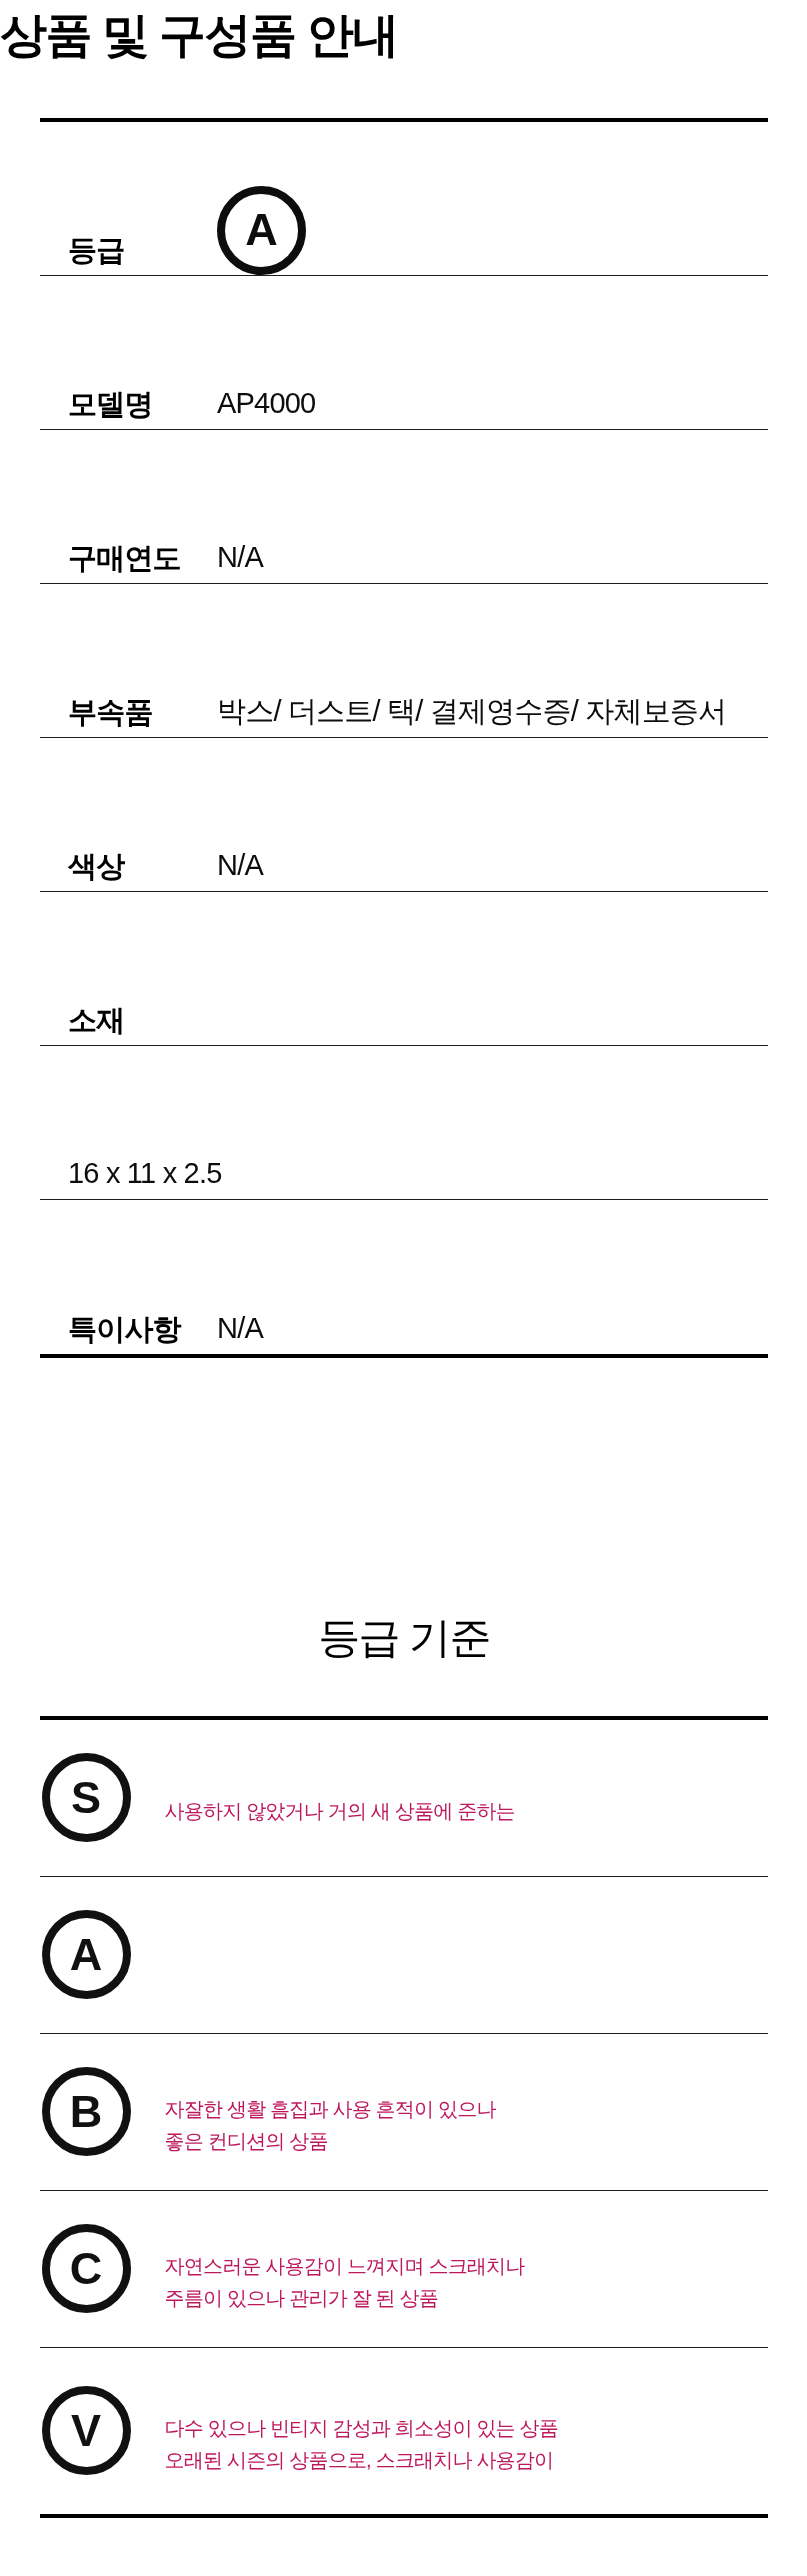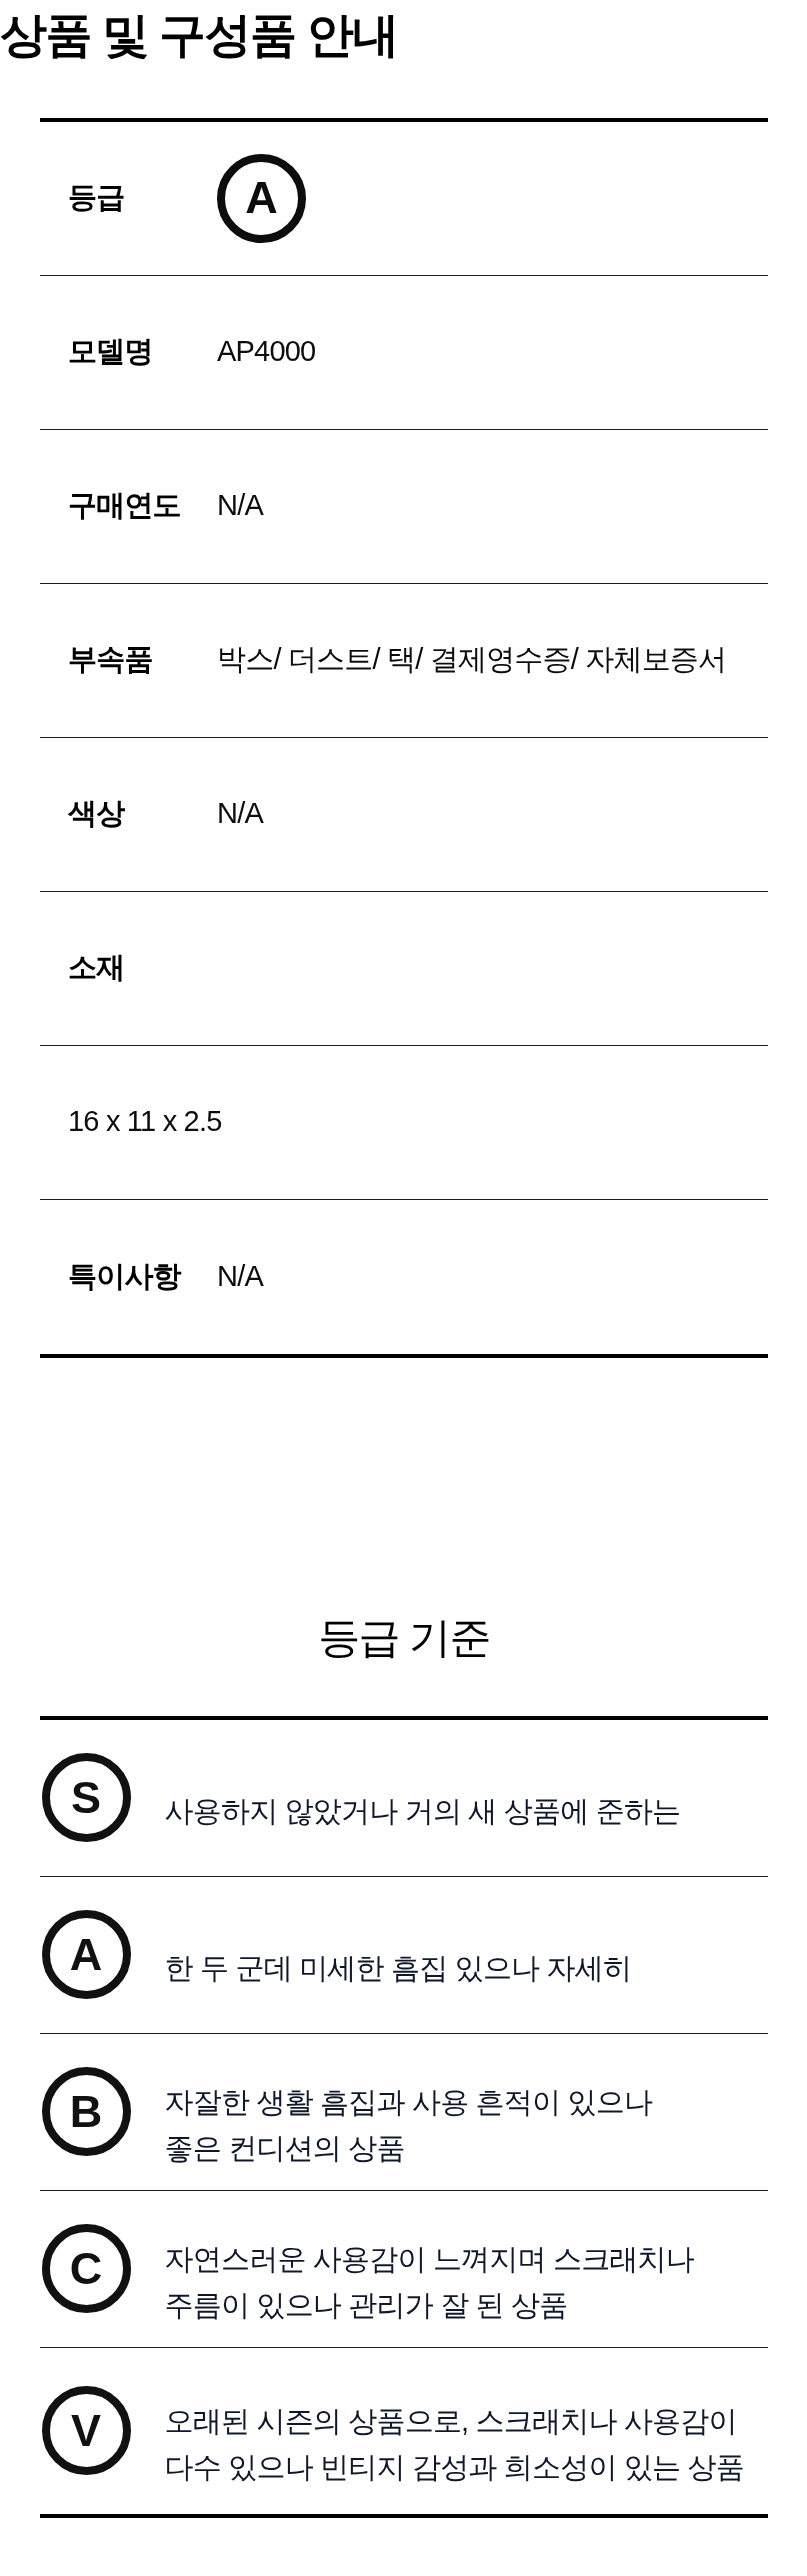--- a/index.html
+++ b/index.html
@@ -24,21 +24,21 @@
     letter-spacing: -1.6px;
     color: #000000;
   }
   .spec-table {
     margin: 56px 40px 0 40px;
     border-top: 4.8px solid #000000;
     border-bottom: 4.8px solid #000000;
   }
   .spec-row {
     display: flex;
-    align-items: center;
+    align-items: flex-end;
     min-height: 154px;
     box-sizing: border-box;
     border-bottom: 1.6px solid #1c1c1c;
     padding: 0 8px 0 28px;
   }
   .spec-row:last-child { border-bottom: none; }
   .spec-label {
     flex: none;
     width: 149px;
     font-size: 29px;
@@ -111,23 +111,23 @@
     align-items: center;
     justify-content: center;
     margin-right: 34px;
   }
   .grade-circle span {
     font-size: 45px;
     font-weight: 700;
     color: #111111;
   }
   .grade-desc {
-    font-size: 29px;
+    font-size: 20px;
     line-height: 1.58;
-    color: #0f172a;
+    color: #be185d;
     letter-spacing: -0.8px;
     margin-top: 28px;
   }
   .grade-desc .line { display: block; }
 </style>
 </head>
 <body>
 
 <h1 class="main-title">상품 및 구성품 안내</h1>
 
@@ -188,21 +188,20 @@
     <div class="grade-desc">
       <span class="line">사용하지 않았거나 거의 새 상품에 준하는</span>
     </div>
   </div>
 
   <div class="grade-item">
     <div class="grade-circle">
       <span>A</span>
     </div>
     <div class="grade-desc">
-      <span class="line">한 두 군데 미세한 흠집 있으나 자세히</span>
     </div>
   </div>
 
   <div class="grade-item">
     <div class="grade-circle">
       <span>B</span>
     </div>
     <div class="grade-desc">
       <span class="line">자잘한 생활 흠집과 사용 흔적이 있으나</span>
       <span class="line">좋은 컨디션의 상품</span>
@@ -217,19 +216,19 @@
       <span class="line">자연스러운 사용감이 느껴지며 스크래치나</span>
       <span class="line">주름이 있으나 관리가 잘 된 상품</span>
     </div>
   </div>
 
   <div class="grade-item">
     <div class="grade-circle">
       <span>V</span>
     </div>
     <div class="grade-desc">
+      <span class="line">다수 있으나 빈티지 감성과 희소성이 있는 상품</span>
       <span class="line">오래된 시즌의 상품으로, 스크래치나 사용감이</span>
-      <span class="line">다수 있으나 빈티지 감성과 희소성이 있는 상품</span>
     </div>
   </div>
 
 </div>
 
 
 </body></html>

